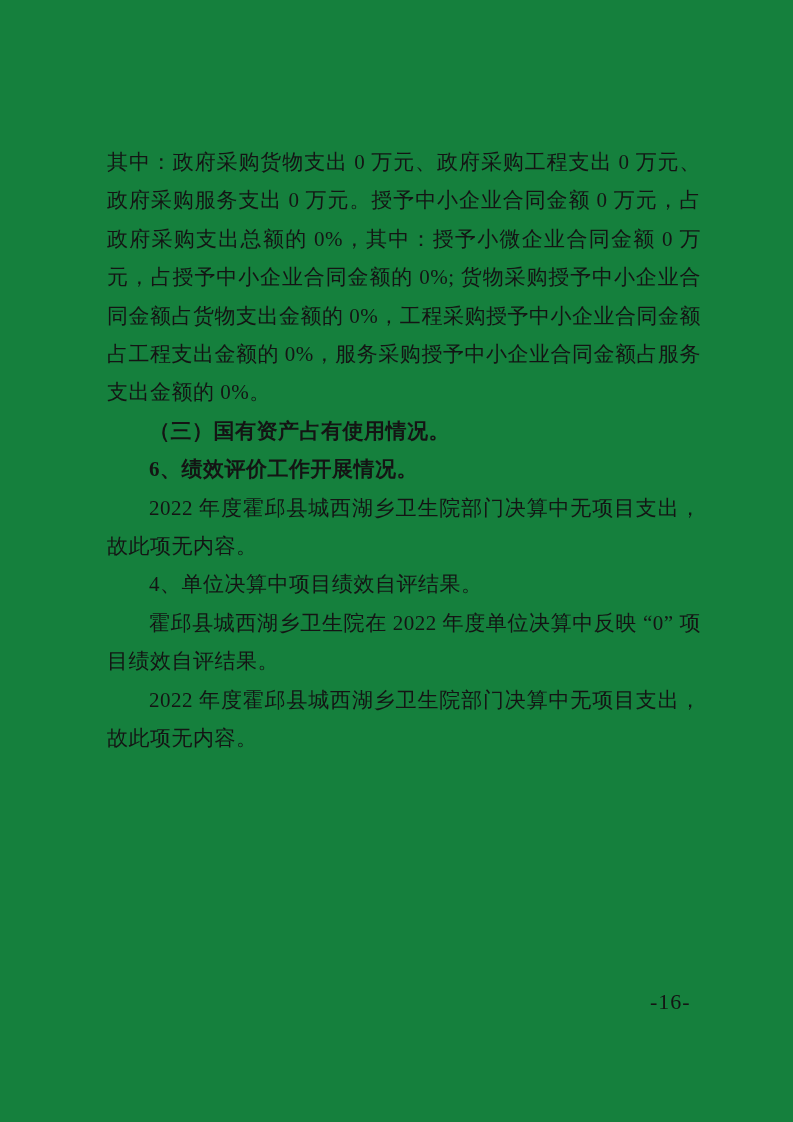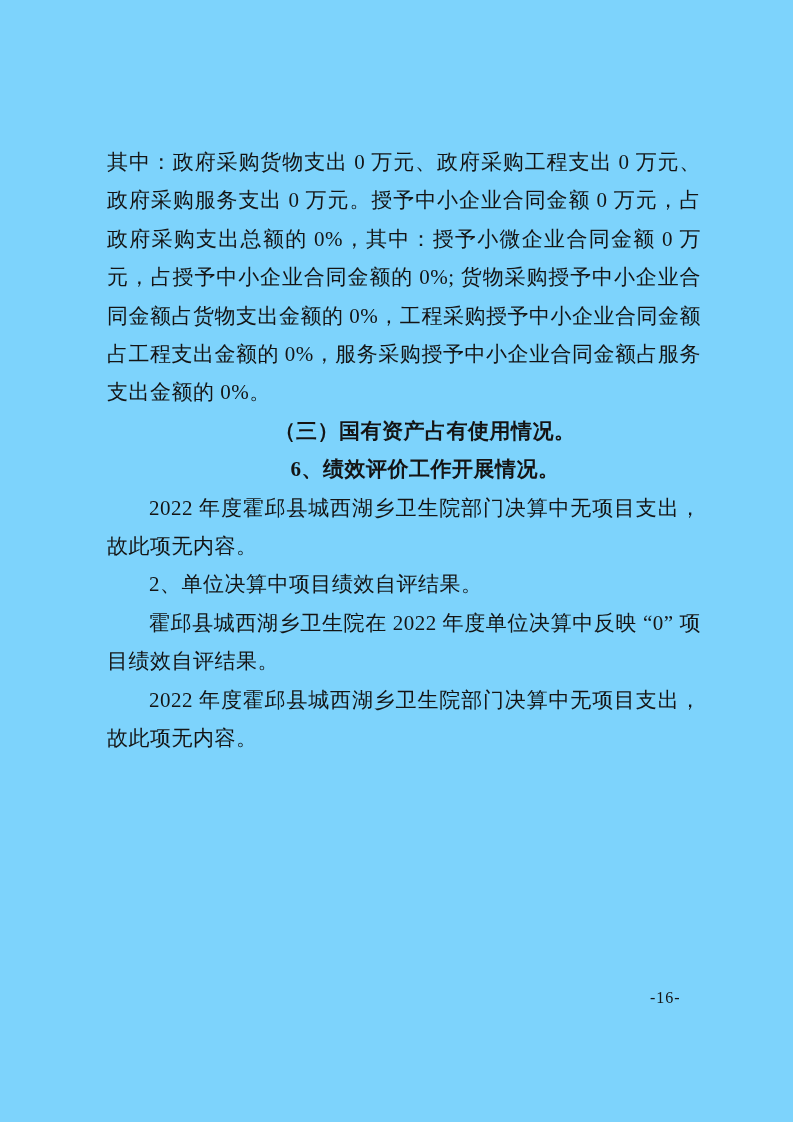--- a/index.html
+++ b/index.html
@@ -4,21 +4,21 @@
 <style>
   html, body {
     margin: 0;
     padding: 0;
     background: #ffffff;
   }
   .page {
     position: relative;
     width: 793px;
     height: 1122px;
-    background: #7dd3fc;
+    background: #15803d;
     overflow: hidden;
     font-family: "Liberation Serif", "DejaVu Serif", serif;
     color: #141414;
   }
   .content {
     position: absolute;
     left: 107px;
     top: 143px;
     width: 594px;
     font-size: 21px;
@@ -29,38 +29,38 @@
   .content p {
     margin: 0;
     padding: 0;
     text-indent: 2em;
   }
   .content p.continuation {
     text-indent: 0;
   }
   .content p.heading {
     font-weight: bold;
-    text-align: center;
+    text-align: left;
   }
   .page-number {
     position: absolute;
     left: 650px;
     top: 989px;
-    font-size: 16px;
+    font-size: 22px;
     letter-spacing: 1px;
     color: #141414;
   }
 </style>
 </head>
 <body>
 
 <div class="page">
   <div class="content">
     <p class="continuation">其中：政府采购货物支出 0 万元、政府采购工程支出 0 万元、政府采购服务支出 0 万元。授予中小企业合同金额 0 万元，占政府采购支出总额的 0%，其中：授予小微企业合同金额 0 万元，占授予中小企业合同金额的 0%; 货物采购授予中小企业合同金额占货物支出金额的 0%，工程采购授予中小企业合同金额占工程支出金额的 0%，服务采购授予中小企业合同金额占服务支出金额的 0%。</p>
     <p class="heading">（三）国有资产占有使用情况。</p>
     <p class="heading">6、绩效评价工作开展情况。</p>
     <p>2022 年度霍邱县城西湖乡卫生院部门决算中无项目支出，故此项无内容。</p>
-    <p>2、单位决算中项目绩效自评结果。</p>
+    <p>4、单位决算中项目绩效自评结果。</p>
     <p>霍邱县城西湖乡卫生院在 2022 年度单位决算中反映 “0” 项目绩效自评结果。</p>
     <p>2022 年度霍邱县城西湖乡卫生院部门决算中无项目支出，故此项无内容。</p>
   </div>
   <div class="page-number">-16-</div>
 </div>
 
 </body></html>

